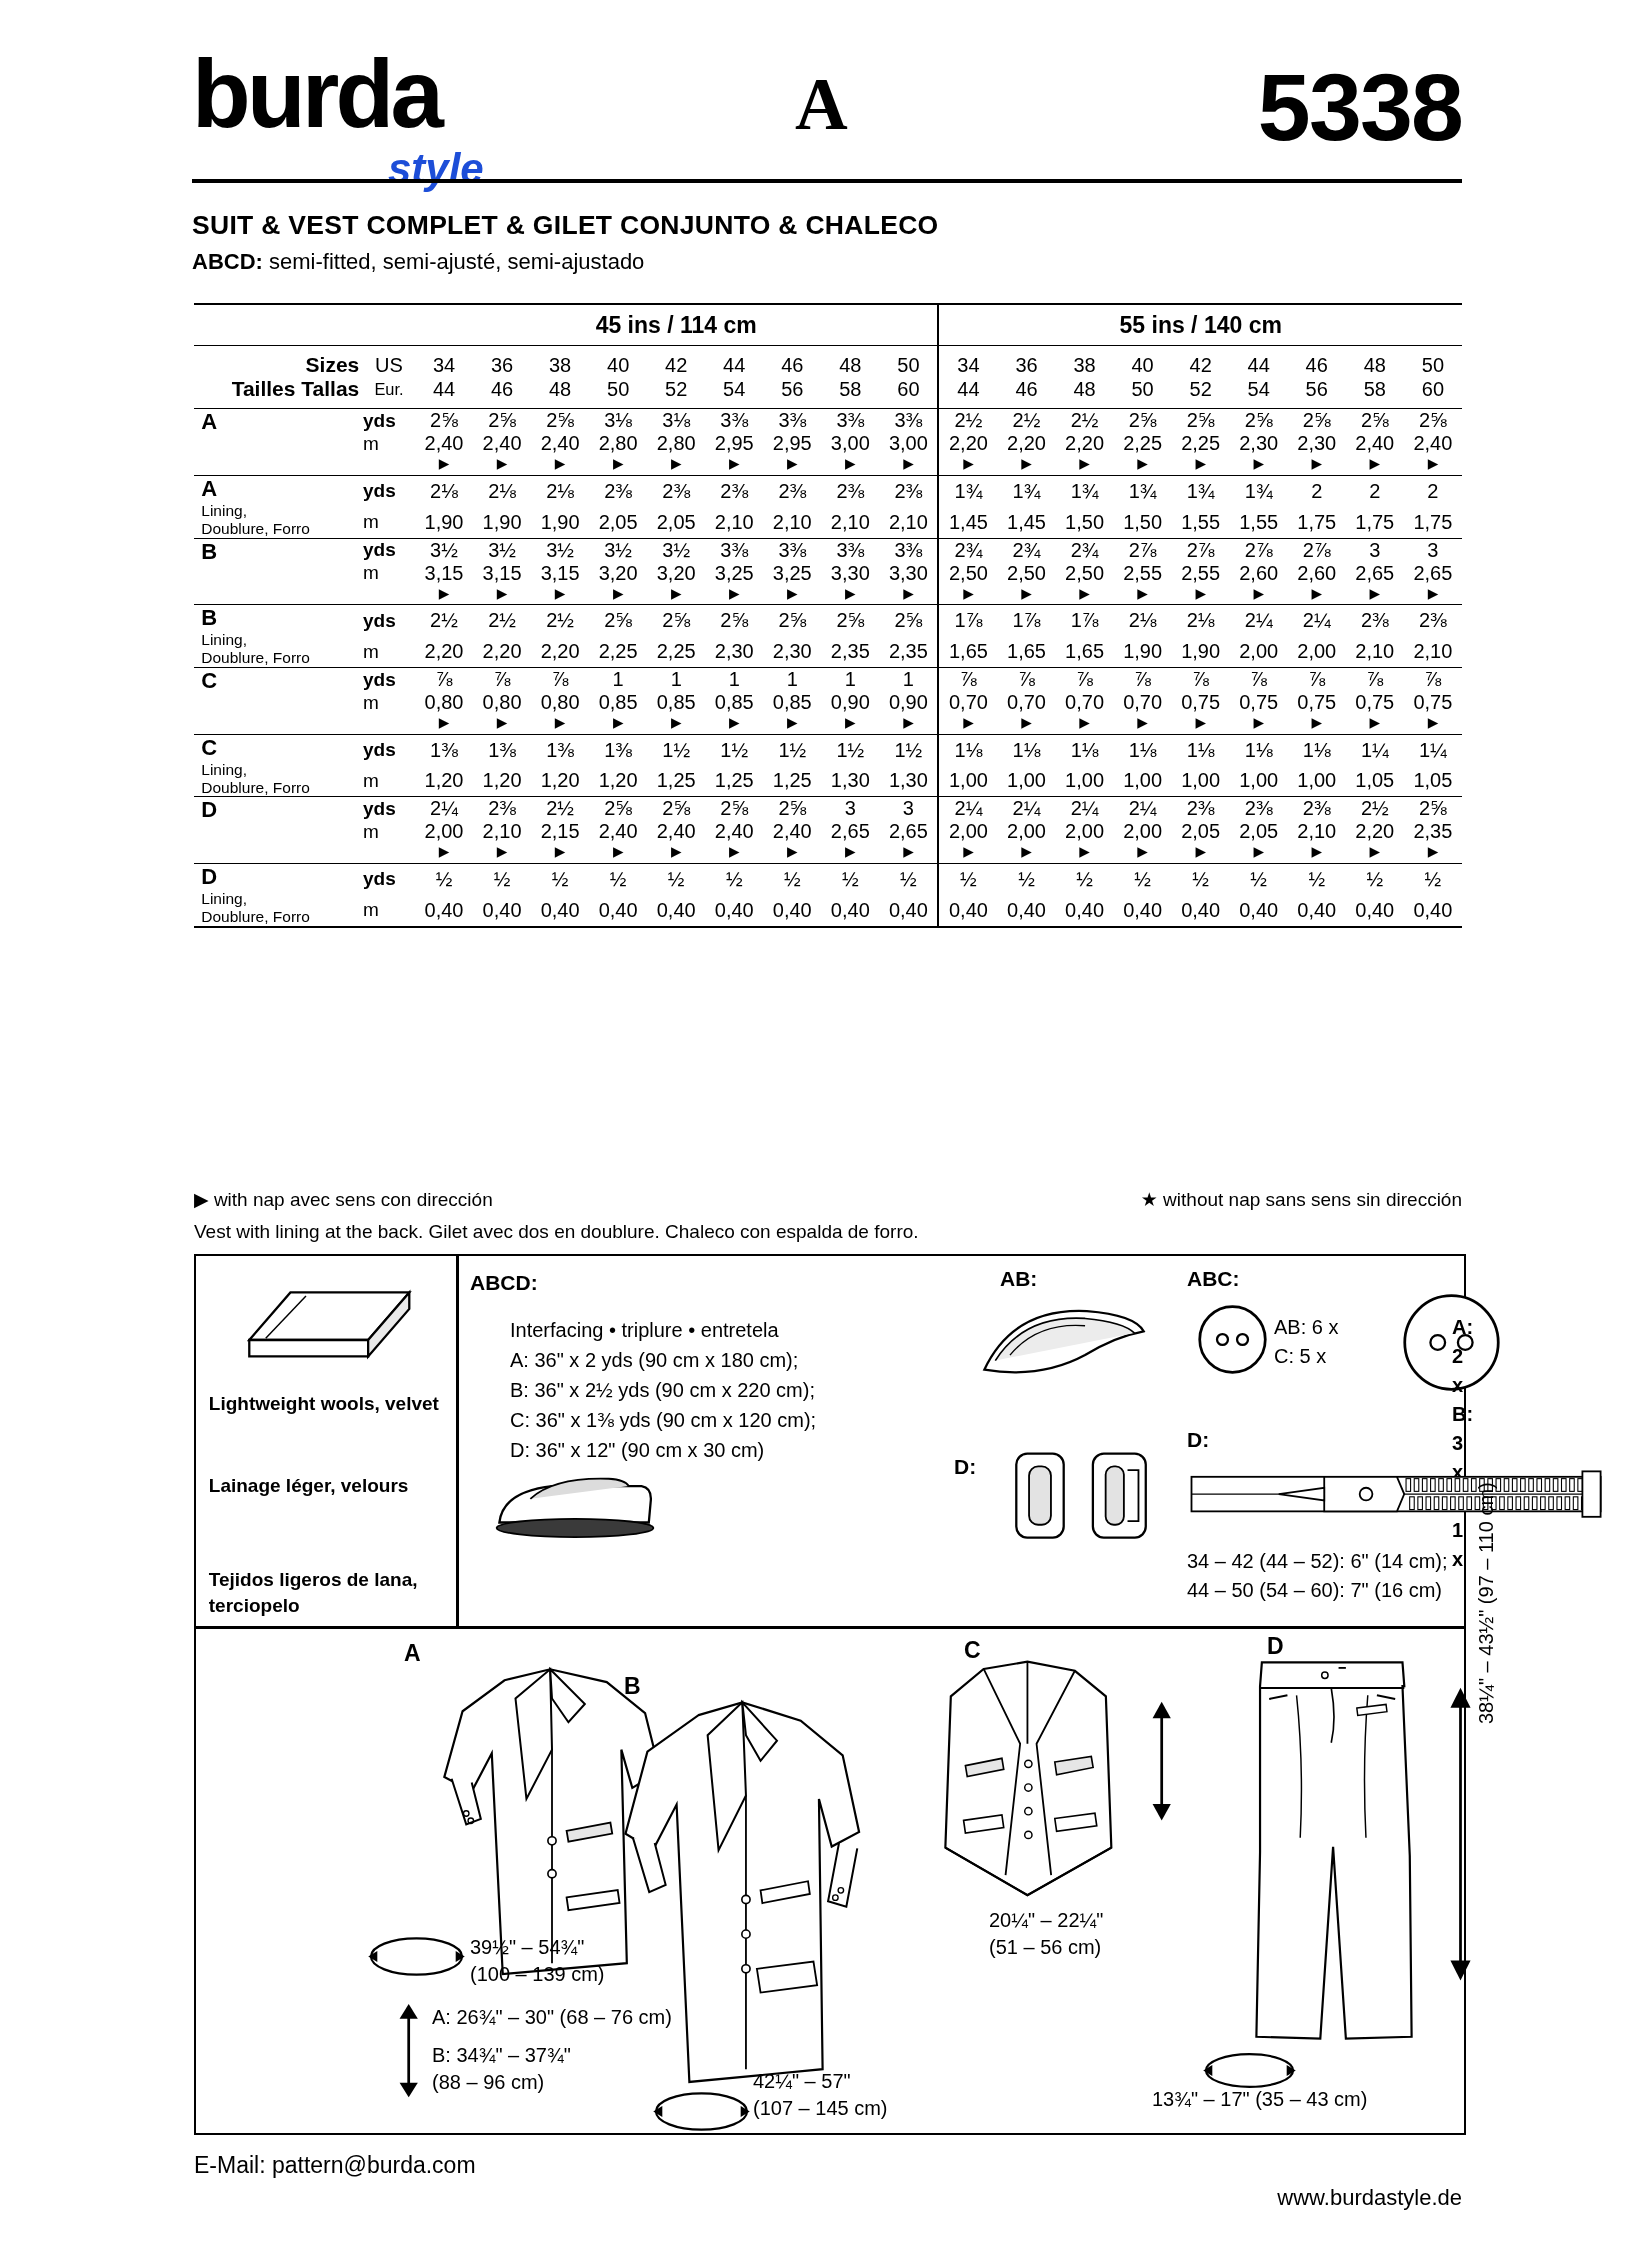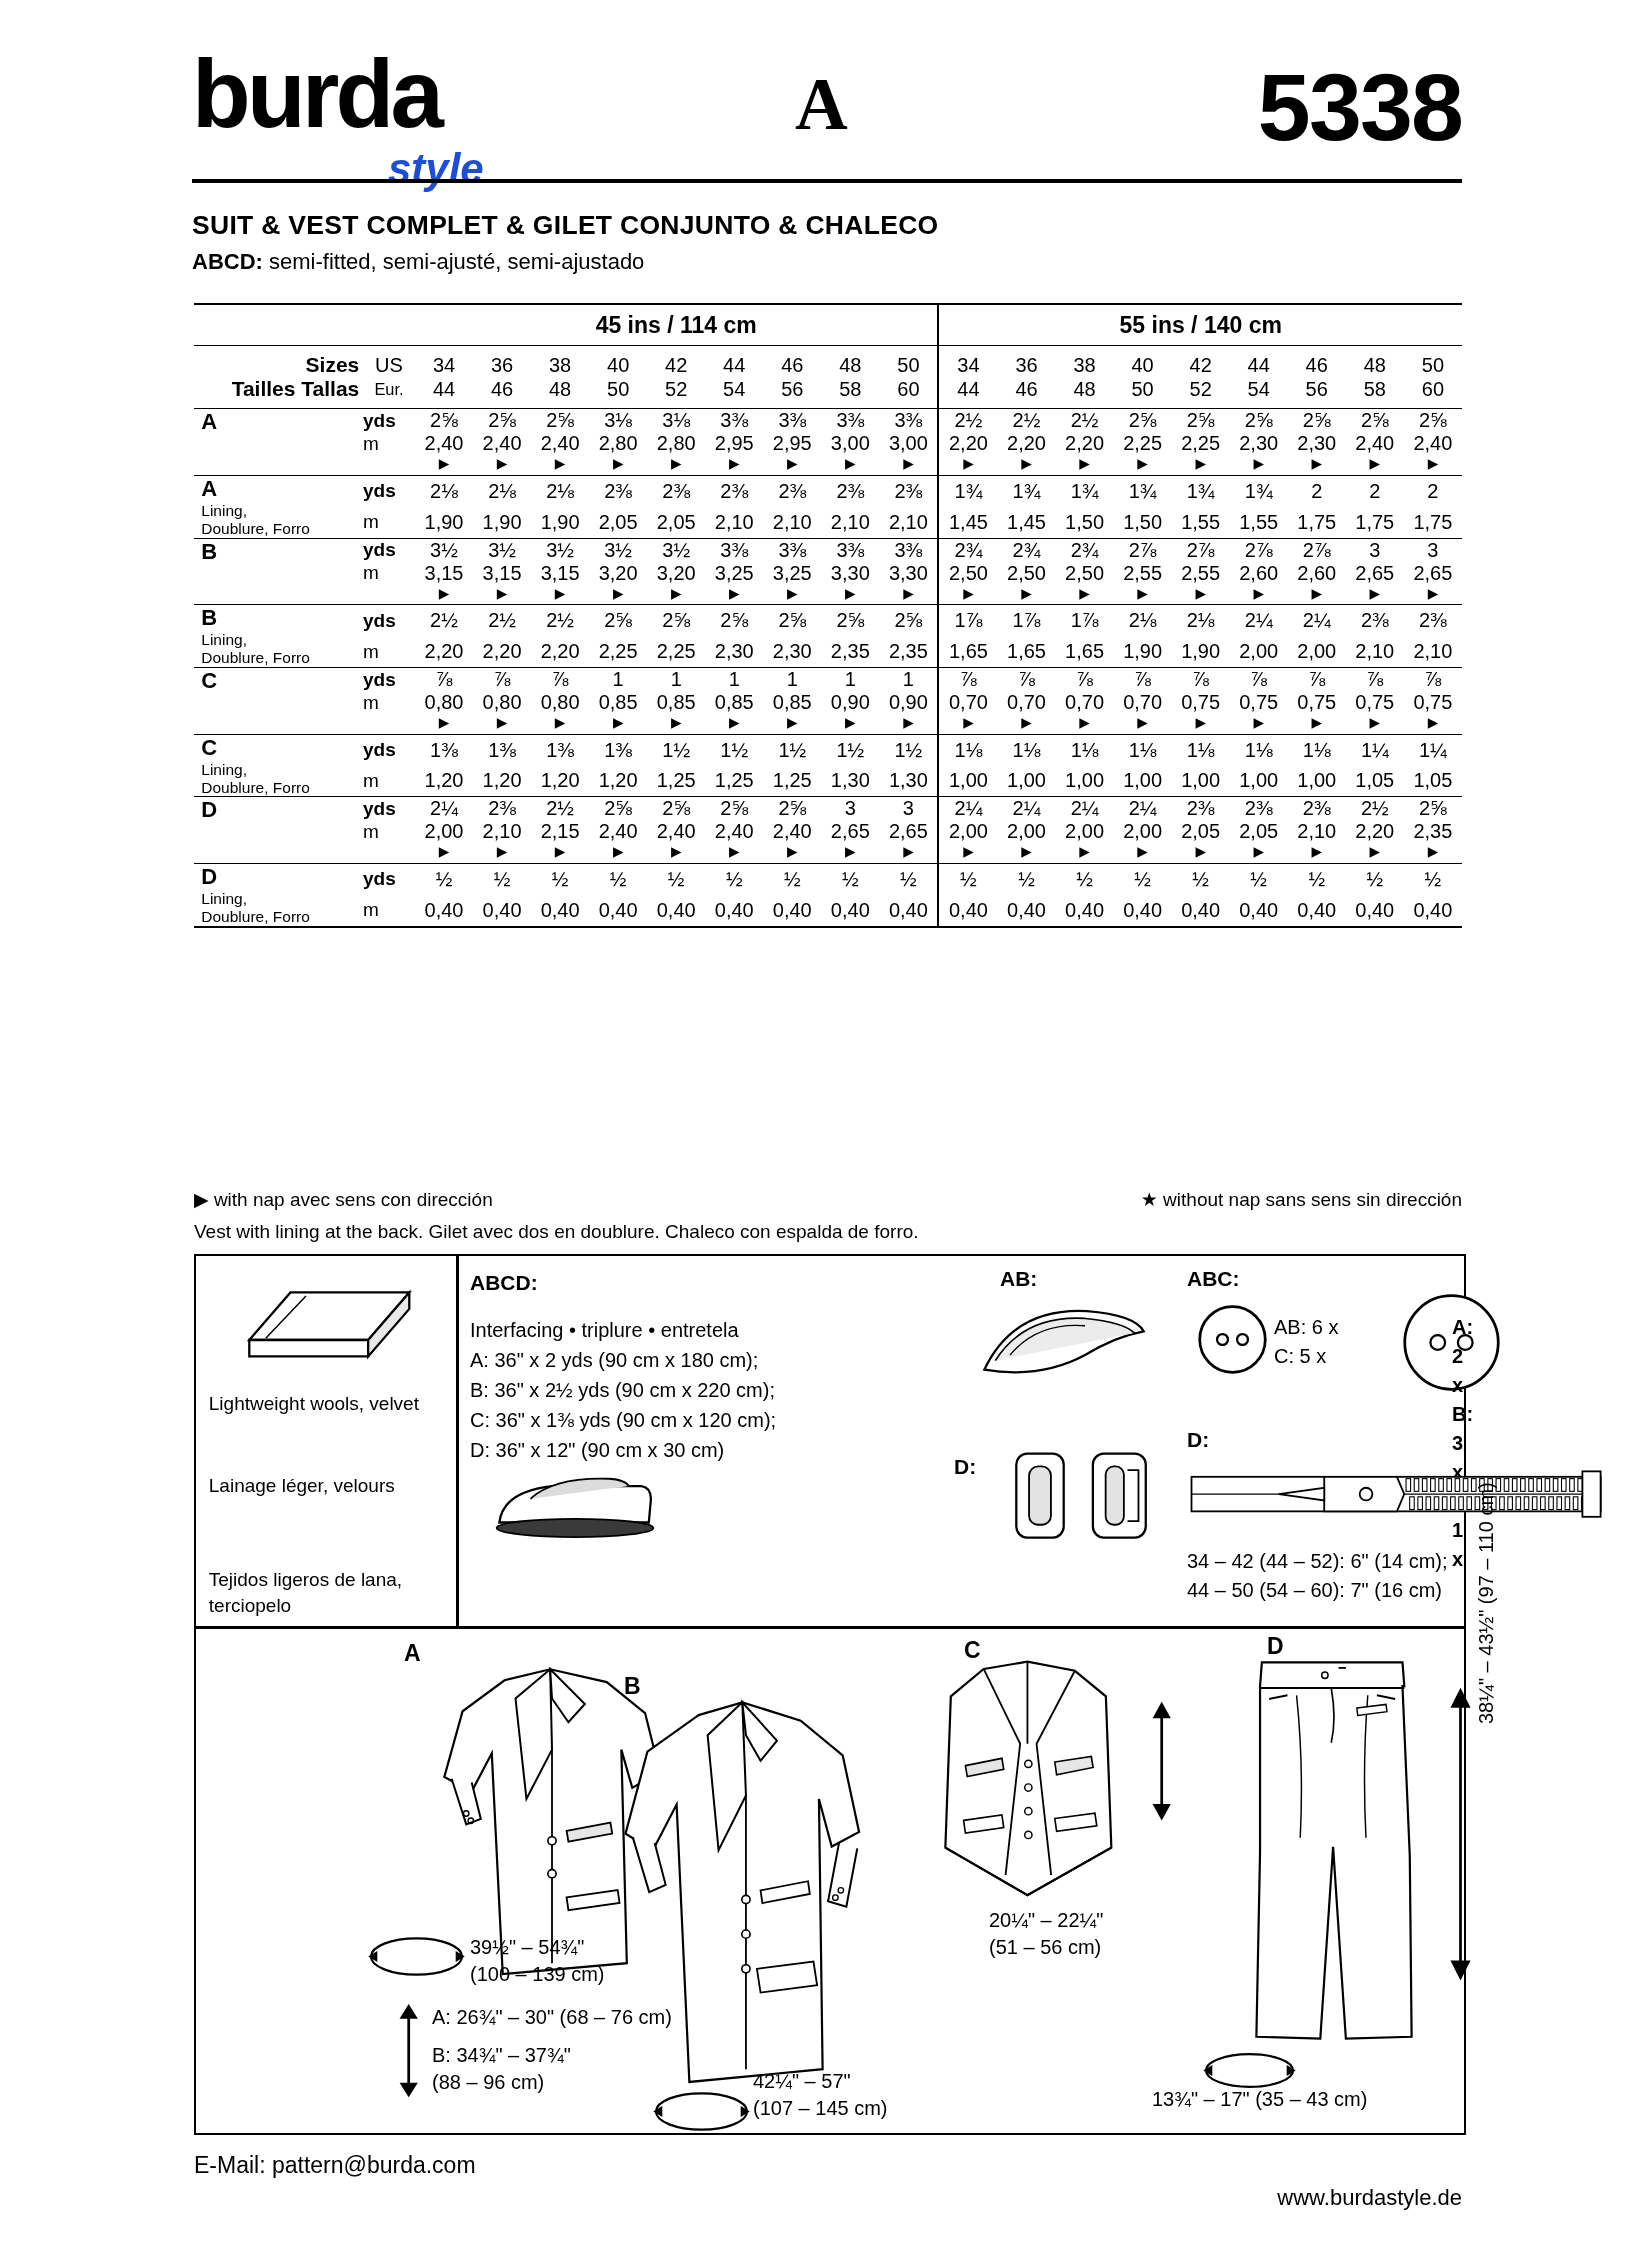--- a/index.html
+++ b/index.html
@@ -41,29 +41,29 @@
   .fn{position:absolute;font-size:19px;}
   .fn-left{left:194px;top:1188px;}
   .fn-right{right:178px;top:1188px;}
   .fn-vest{left:194px;top:1221px;font-size:19px;}
 
   
   .panel{position:absolute;left:194px;top:1254px;width:1268px;height:877px;border:2.7px solid #000;}
   .panel .vline{position:absolute;top:0;bottom:0;width:2.7px;background:#000;}
   .panel .hline{position:absolute;left:0;right:0;height:2.7px;background:#000;}
 
-  .fabrics{position:absolute;left:0;top:0;width:308px;height:302px;font-size:19px;}
+  .fabrics{position:absolute;left:0;top:0;width:308px;height:302px;font-size:19px;font-weight:bold;}
   .fabrics div{position:absolute;left:12.8px;}
   .f1{top:137px;}
   .f2{top:219px;}
   .f3{top:311px;line-height:1.35;}
 
   .notions{position:absolute;left:274px;top:11px;font-size:20px;line-height:1.5;}
   .notions .hd{font-weight:bold;font-size:21px;}
-  .notions .it{font-weight:normal;}
+  .notions .it{font-weight:normal;margin-left:40px;}
 
   .abhd{position:absolute;left:804px;top:11px;font-weight:bold;font-size:21px;}
   .dlab{position:absolute;left:758px;top:199px;font-weight:bold;font-size:21px;}
   .abchd{position:absolute;left:991px;top:11px;font-weight:bold;font-size:21px;}
   .btn-ab{position:absolute;left:1078px;top:57px;font-size:20px;line-height:1.45;}
   .btn-a{position:absolute;left:1256px;top:57px;font-size:20px;line-height:1.45;font-weight:bold;}
   .zip-lab{position:absolute;left:991px;top:172px;font-weight:bold;font-size:21px;}
   .zip-txt{position:absolute;left:991px;top:291px;font-size:20px;line-height:1.45;}
 
   

